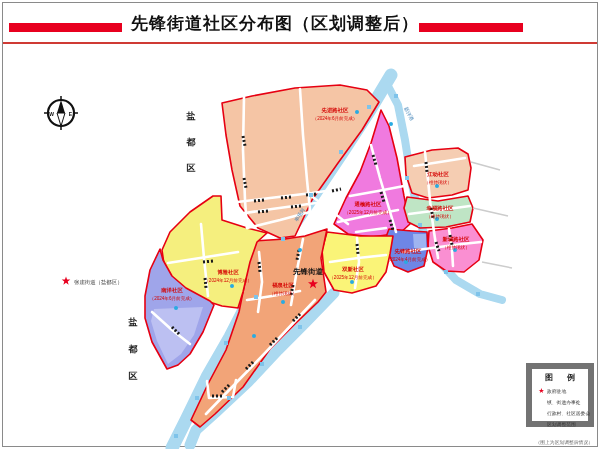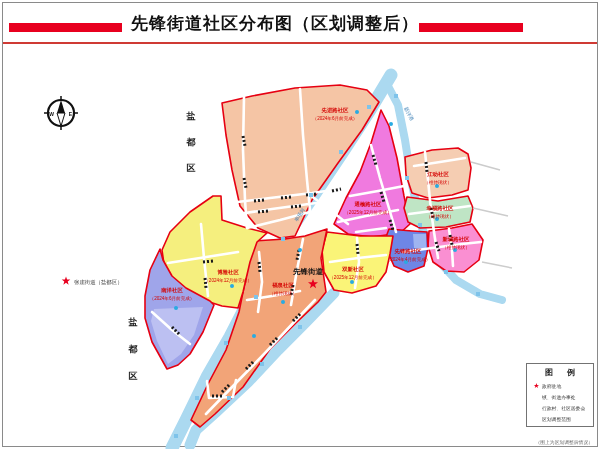--- a/index.html
+++ b/index.html
@@ -12,21 +12,21 @@
   #bar-right{left:419px;width:104px;}
   #page-title{position:absolute;left:125px;top:2px;width:300px;text-align:center;
               font-size:17px;font-weight:bold;color:#111;letter-spacing:1px;}
   #title-rule{position:absolute;left:3px;right:3px;top:42px;height:2px;background:#cf3a34;}
   svg{position:absolute;left:0;top:0;}
   .rlabel{font-size:5.4px;font-weight:bold;fill:#d40000;text-anchor:middle;}
   .rnote{font-size:4.6px;fill:#d40000;text-anchor:middle;}
   .margin-char{font-size:9px;font-weight:bold;fill:#222;text-anchor:middle;}
   .river-label{font-size:5px;fill:#3a7fb5;}
   #legend{position:absolute;left:526px;top:363px;width:68px;height:64px;background:#fff;
-          border:1px solid #737373;box-sizing:border-box;padding:3px 4px;}
+          border:6px solid #737373;box-sizing:border-box;padding:3px 4px;}
   #legend-title{text-align:center;font-size:8px;font-weight:bold;color:#222;
                 letter-spacing:6px;padding-left:6px;margin-bottom:2px;}
   .legend-row{display:flex;align-items:center;height:11px;}
   .legend-sym{width:11px;text-align:center;flex:0 0 11px;line-height:1;}
   .legend-label{font-size:4.8px;color:#333;white-space:nowrap;}
   .sym-star{color:#e8001f;font-size:7px;}
   .sym-dot-red{width:4px;height:4px;border-radius:50%;background:#e8001f;margin:0 auto;}
   .sym-dot-blue{width:4px;height:4px;border-radius:50%;background:#29abe2;margin:0 auto;}
   .sym-line-red{width:9px;height:2px;background:#e8001f;margin:0 auto;}
   #caption{position:absolute;right:7px;bottom:4px;font-size:4.8px;color:#666;}

